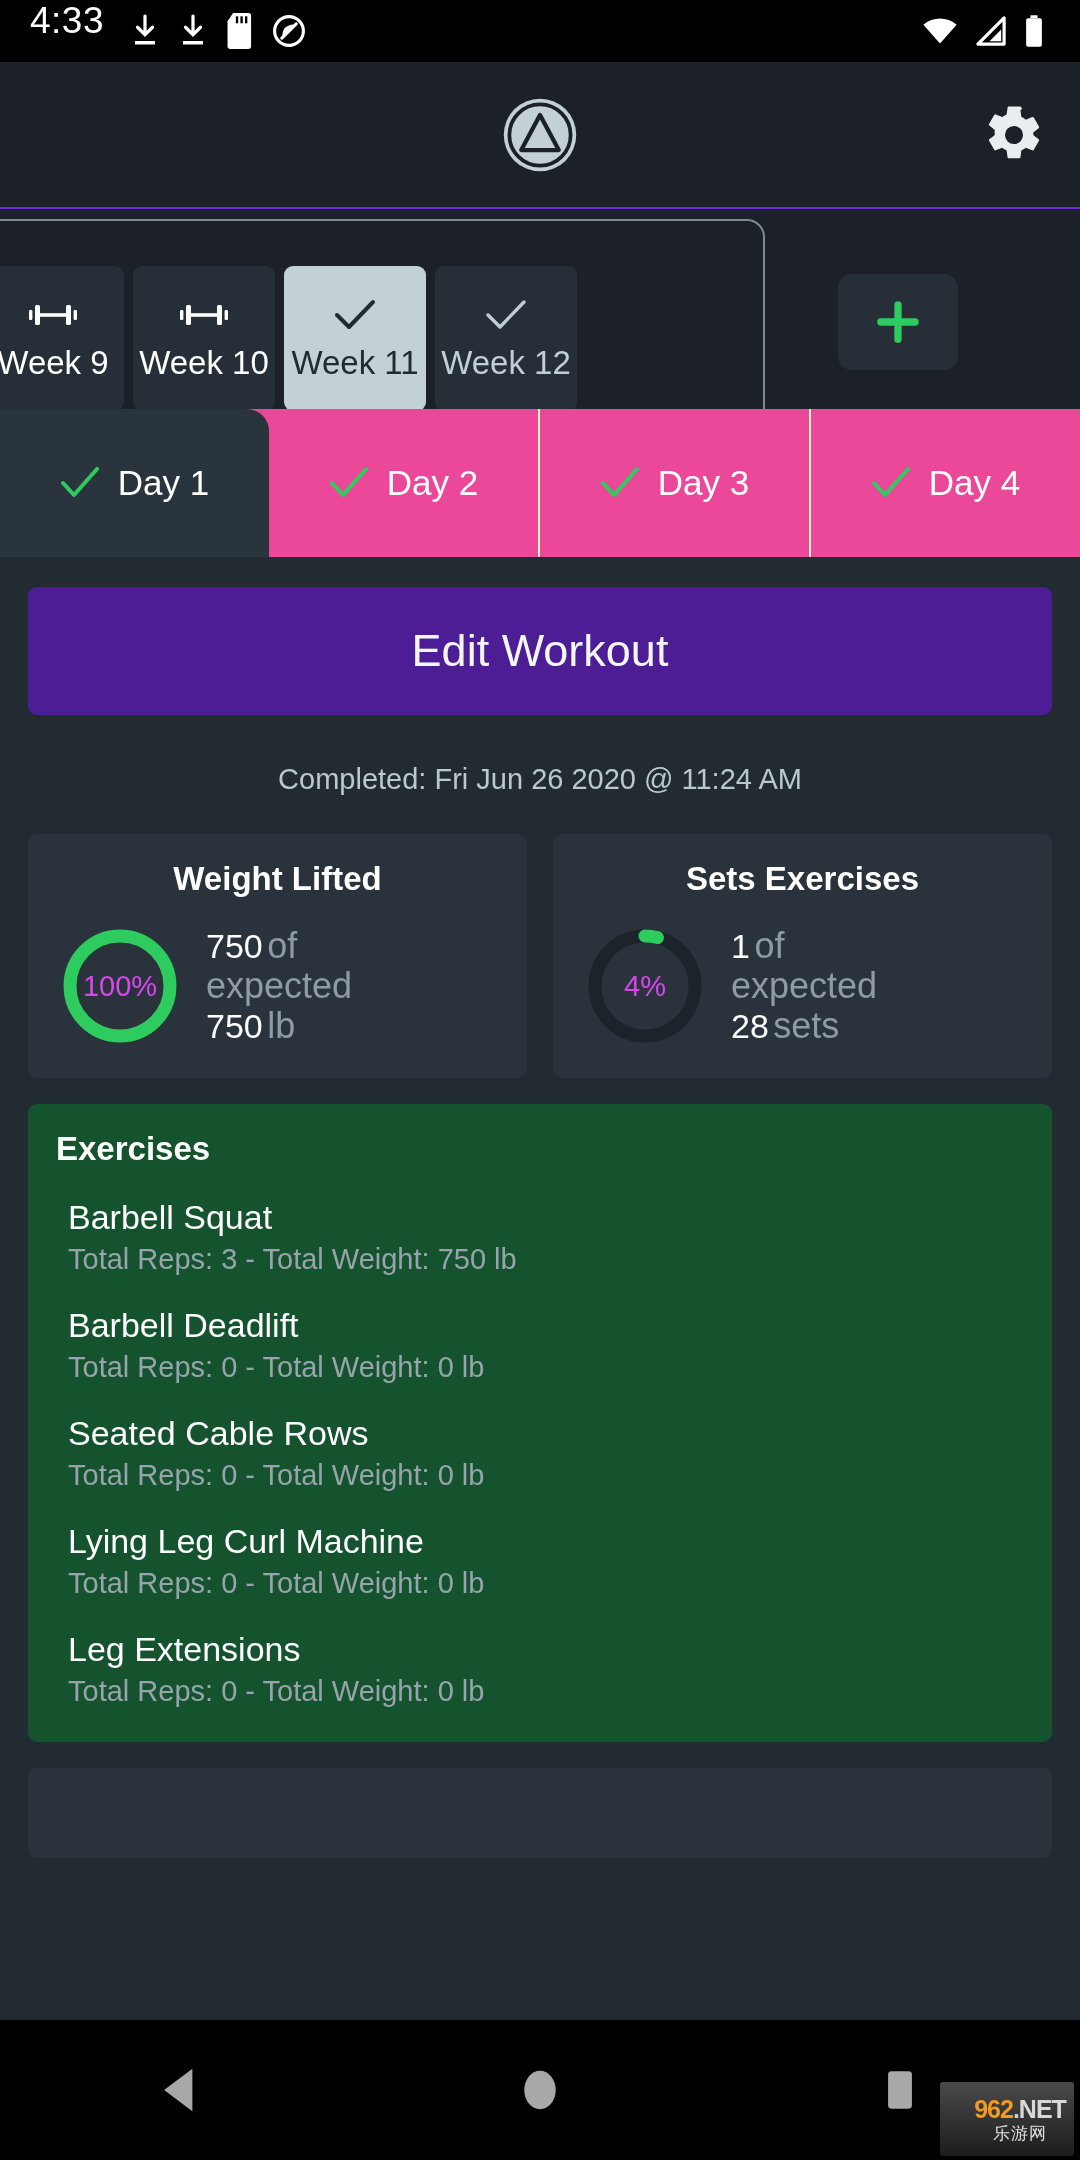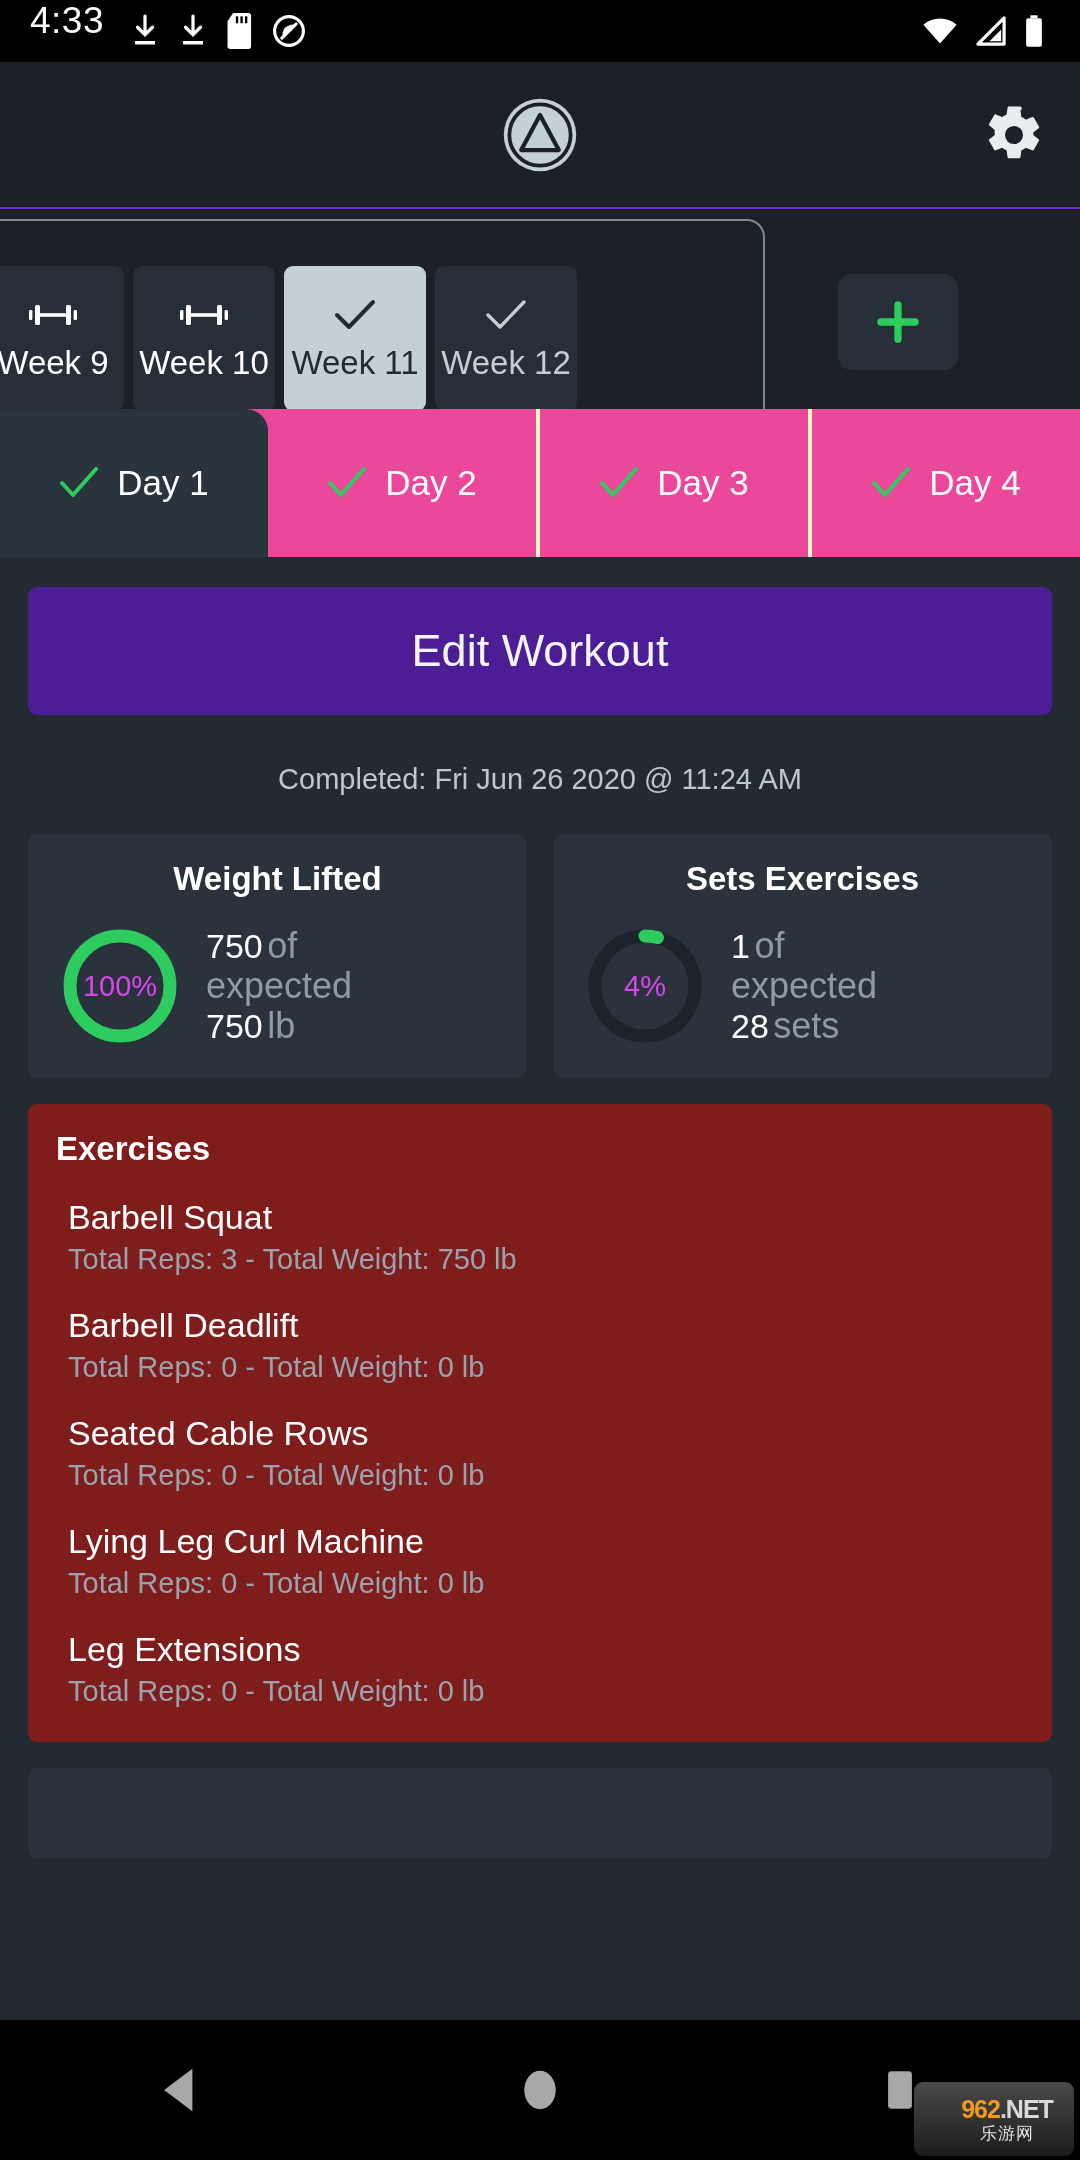--- a/index.html
+++ b/index.html
@@ -129,21 +129,21 @@
     background: #ec4899;
     display: flex;
     position: relative;
   }
   .day-tab {
     flex: 1 1 0;
     display: flex;
     align-items: center;
     justify-content: center;
     gap: 18px;
-    border-right: 4px solid #fef9c3;
+    border-right: 2px solid #fef9c3;
     position: relative;
   }
   .day-tab:last-child { border-right: none; }
   .day-tab.active {
     background: #2a343c;
     border-top-right-radius: 22px;
     border-right: none;
   }
   .day-label { font-size: 35px; color: #ffffff; }
   .day-check { display: block; }
@@ -201,21 +201,21 @@
     color: #d946ef;
     font-size: 29px;
   }
   .stat-text { padding-left: 16px; line-height: 1.12; }
   .stat-text .big { font-size: 34px; color: #ffffff; }
   .stat-text .dim { font-size: 36px; color: #8e9ba4; }
 
   
   .exercises-card {
     margin-top: 26px;
-    background: #7f1d1d;
+    background: #14532d;
     border-radius: 9px;
     padding: 26px 28px 34px 28px;
   }
   .exercises-title {
     color: #ffffff;
     font-size: 33px;
     font-weight: bold;
     margin-bottom: 30px;
   }
   .exercise-row { padding-left: 12px; margin-bottom: 30px; }
@@ -238,24 +238,24 @@
     display: flex;
     align-items: center;
     justify-content: space-around;
     position: relative;
   }
   .nav-btn { width: 120px; height: 120px; display:flex; align-items:center; justify-content:center; }
   .watermark {
     position: absolute;
     right: 6px;
     bottom: 4px;
-    width: 160px;
+    width: 134px;
     height: 74px;
     background: linear-gradient(#4a4a4a, #1c1c1c);
-    border-radius: 9px;
+    border-radius: 3px;
     display: flex;
     flex-direction: column;
     align-items: center;
     justify-content: center;
     line-height: 1;
     padding-left: 26px;
   }
   .wm-top { font-size: 25px; font-weight: bold; letter-spacing: -1px; }
   .wm-962 { color: #f29a20; }
   .wm-dot { color: #cfcfcf; }

